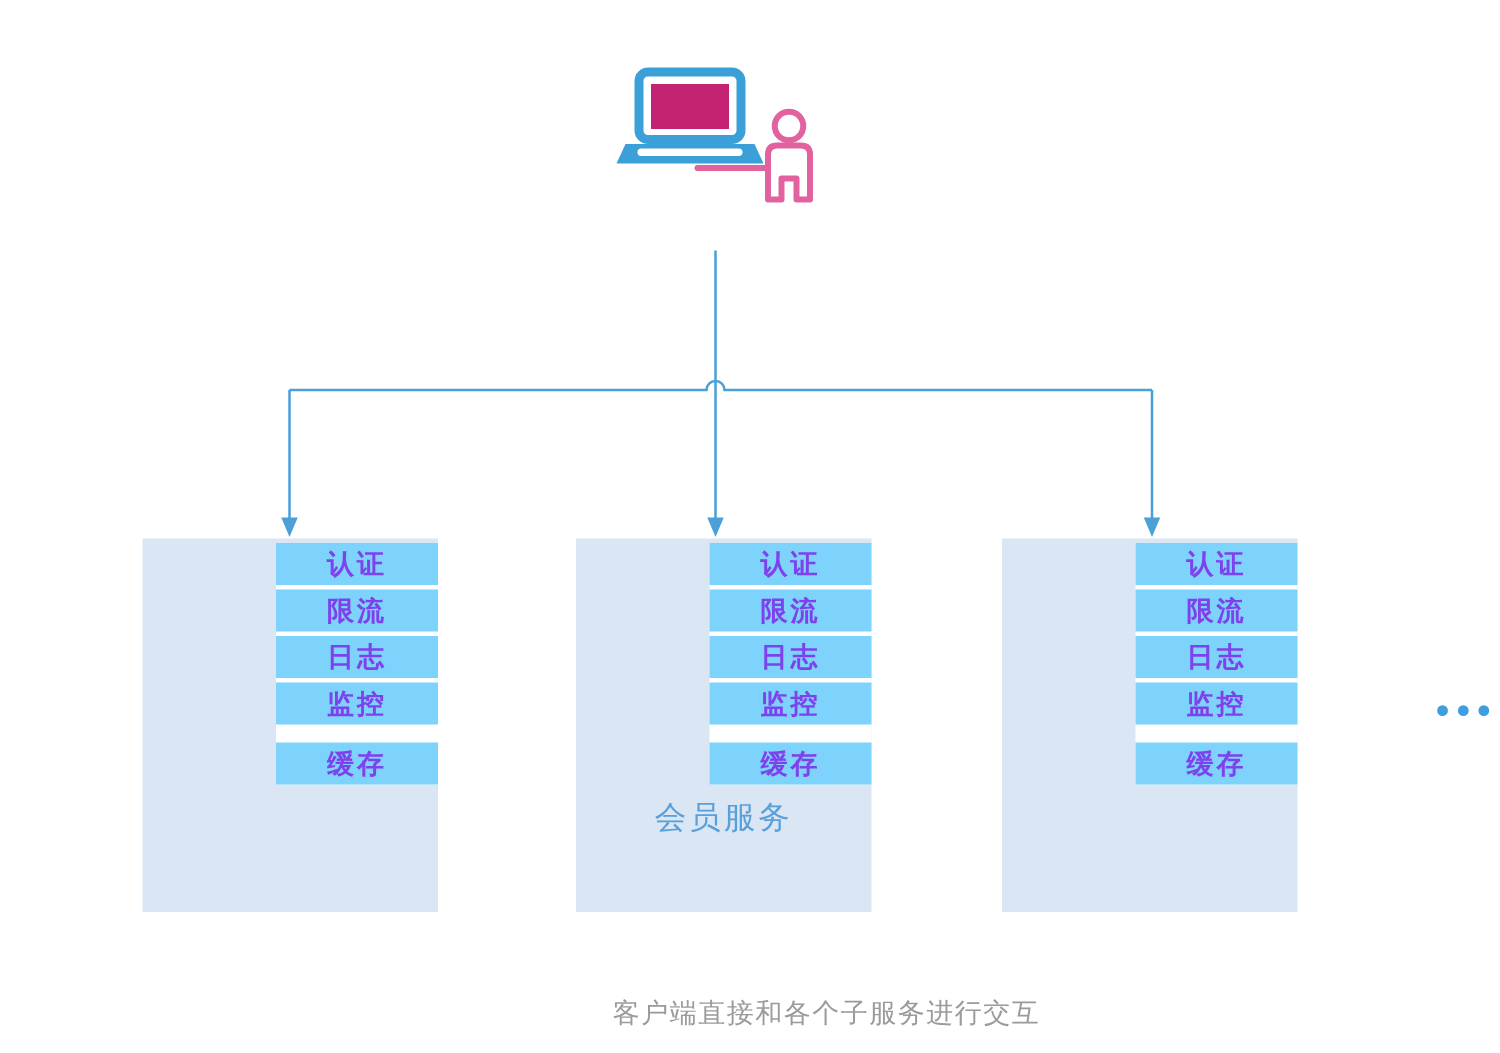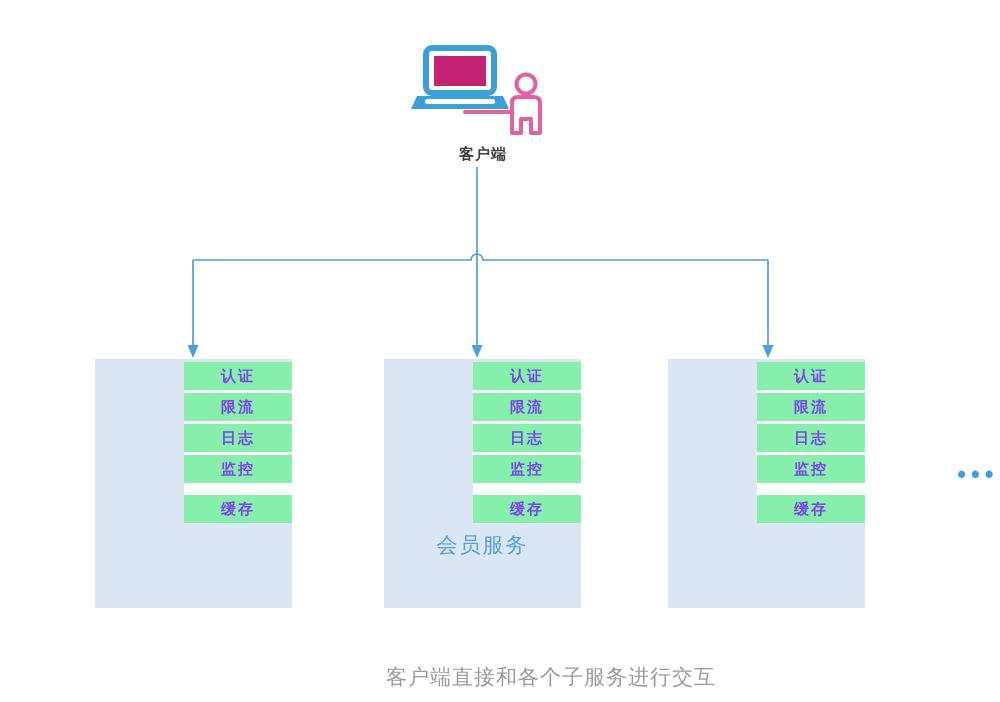--- a/index.html
+++ b/index.html
@@ -17,36 +17,36 @@
   .service-card{
     top:359px;width:197px;height:249px;background:#dae6f3;
   }
   .service-card.s0{left:95px;}
   .service-card.s1{left:384px;}
   .service-card.s2{left:668px;}
   .chips{
     position:absolute;top:3px;right:0;width:108px;background:#ffffff;
   }
   .chip{
-    height:28px;margin-bottom:3px;background:#86efac;
-    color:#7d42ed;font-size:15px;font-weight:700;letter-spacing:2px;
+    height:28px;margin-bottom:3px;background:#7dd3fc;
+    color:#7d42ed;font-size:18px;font-weight:700;letter-spacing:2px;
     display:flex;align-items:center;justify-content:center;
   }
   .chip:last-child{margin-top:12px;margin-bottom:0;font-family:Liberation Mono, monospace;}
   .service-name{
     position:absolute;left:0;top:172px;width:100%;text-align:center;
     font-size:21px;color:#58a0da;letter-spacing:2px;
   }
   .ellipsis{
     left:946px;top:459px;width:64px;text-align:center;
     color:#3f9ee0;font-size:25px;font-weight:700;letter-spacing:5px;line-height:30px;
   }
   .caption{
     left:151px;top:663px;width:800px;text-align:center;
-    font-size:21px;color:#9b9b9b;letter-spacing:1px;
+    font-size:18px;color:#9b9b9b;letter-spacing:1px;
   }
 </style>
 </head>
 <body>
 
 <div class="canvas">
 
   <svg class="abs connector-svg" width="1000" height="702" viewBox="0 0 1000 702">
     <g stroke="#4ba0d8" stroke-width="1.7" fill="none">
 
@@ -72,21 +72,20 @@
       <path d="M12 56 L98 56 L104 69 L6 69 Z" fill="#3b9fd8"></path>
       <rect x="20" y="59" width="70" height="5" rx="2.5" fill="#ffffff"></rect>
     </g>
     <g stroke="#e2629f" stroke-width="4" fill="#ffffff" stroke-linejoin="round" stroke-linecap="round">
       <path d="M60 72 H105" fill="none"></path>
       <circle cx="121" cy="44" r="9.5"></circle>
       <path d="M107 93 V63 Q107 57 113 57 H129 Q135 57 135 63 V93 H126 V79 H116 V93 Z"></path>
     </g>
   </svg>
 
-  <div class="abs client-label">客户端</div>
 
   <div class="abs service-card s0">
     <div class="chips">
       <div class="chip">认证</div>
       <div class="chip">限流</div>
       <div class="chip">日志</div>
       <div class="chip">监控</div>
       <div class="chip">缓存</div>
     </div>
   </div>

